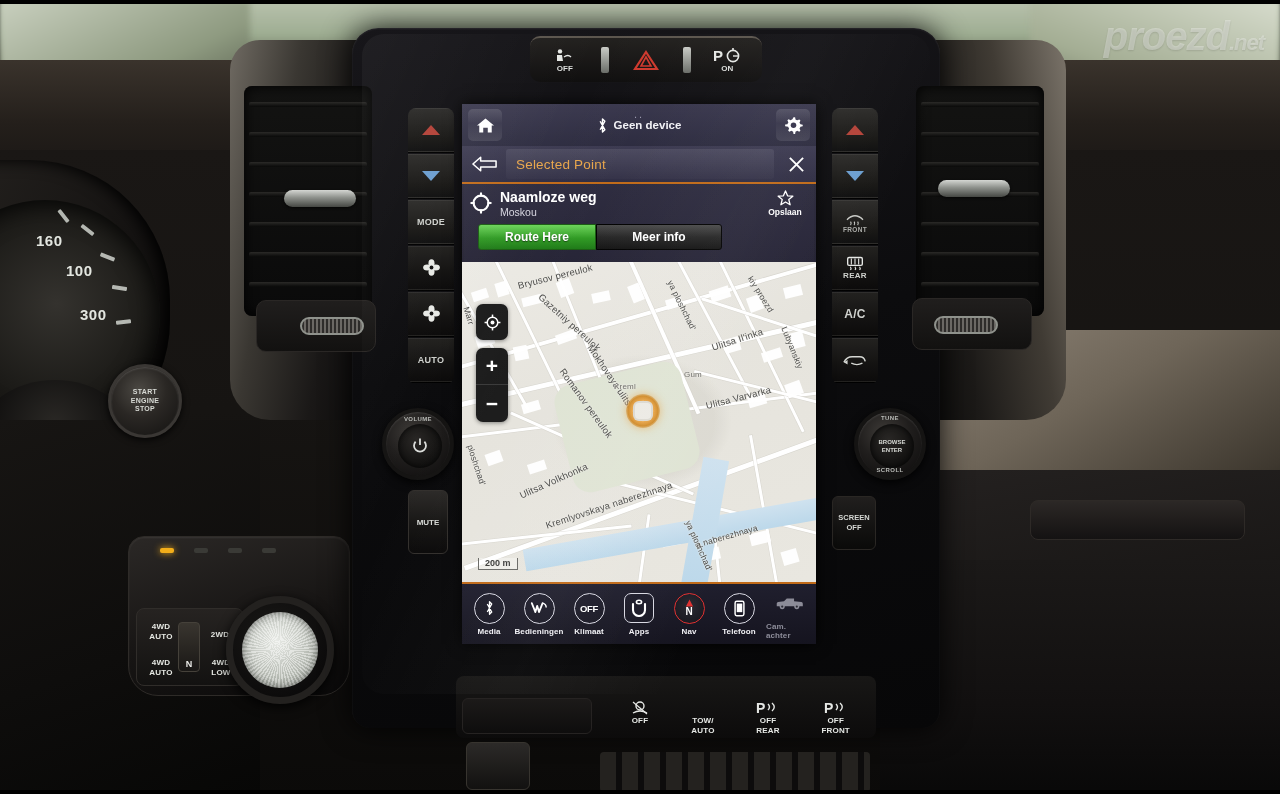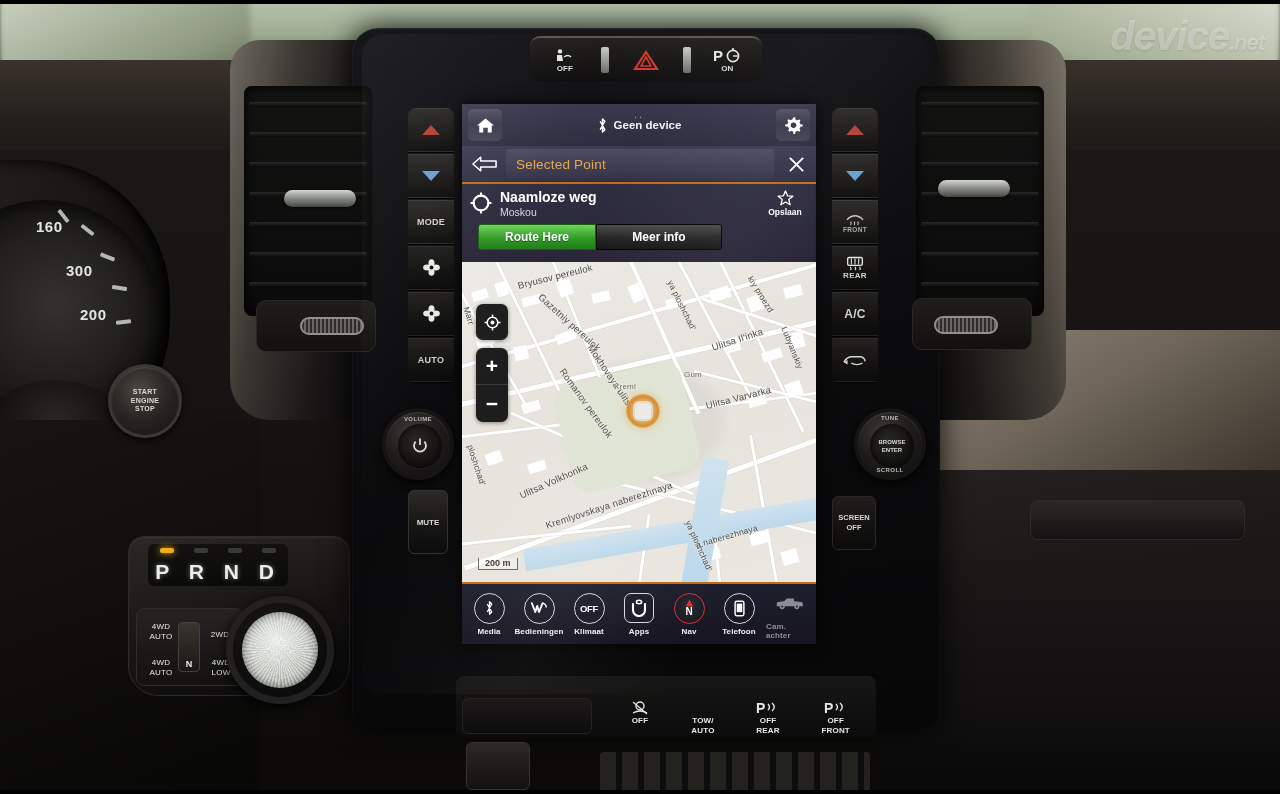--- a/index.html
+++ b/index.html
@@ -144,21 +144,21 @@
   }
   .prnd-led { width: 14px; height: 5px; border-radius: 2px; background: #3a3a36; }
   .prnd-led.on { background: #f2ae1a; box-shadow: 0 0 7px #f2ae1a; }
 
   .fourwd-pad {
     position: absolute; left: 136px; top: 608px; width: 108px; height: 78px;
     background: linear-gradient(180deg, #262321 0%, #131211 100%);
     border-radius: 8px; border: 1px solid #302d2a;
   }
   .fourwd-lbl {
-    position: absolute; color: #e6e8e3; font-size: 8px; font-weight: normal;
+    position: absolute; color: #e6e8e3; font-size: 8px; font-weight: bold;
     text-align: center; line-height: 1.2; letter-spacing: .2px;
   }
   .n-button {
     position: absolute; left: 178px; top: 622px; width: 22px; height: 50px;
     background: linear-gradient(180deg, #39352f 0%, #1a1816 100%);
     border-radius: 4px; border: 1px solid #45413a;
     display: flex; flex-direction: column; align-items: center; justify-content: flex-end;
     padding-bottom: 2px; color: #ededea; font-size: 9px; font-weight: bold;
   }
   .gear-knob {
@@ -549,39 +549,36 @@
   <div class="dash-leather-lower"></div>
   <div class="dash-right-vent-trim"></div>
 
   <div class="cluster-hood"></div>
   <div class="cluster">
     <div class="tick" style="left:150px;top:28px;transform:rotate(38deg)"></div>
     <div class="tick" style="left:170px;top:55px;transform:rotate(22deg)"></div>
     <div class="tick" style="left:182px;top:86px;transform:rotate(8deg)"></div>
     <div class="tick" style="left:186px;top:120px;transform:rotate(-6deg)"></div>
     <div class="tick" style="left:126px;top:14px;transform:rotate(52deg)"></div>
-    <div class="num" style="left:106px;top:18px">160</div>
-    <div class="num" style="left:136px;top:62px">300</div>
-    <div class="num" style="left:150px;top:106px">200</div>
+    <div class="num" style="left:106px;top:32px">160</div>
+    <div class="num" style="left:136px;top:62px">100</div>
+    <div class="num" style="left:150px;top:106px">300</div>
   </div>
   <div class="cluster-small">
     <div class="cluster-needle"></div>
   </div>
   <div class="left-dark"></div>
 
   <div class="start-btn">
     <span>START</span>
     <span>ENGINE</span>
     <span>STOP</span>
   </div>
 
   <div class="gear-housing"></div>
-  <div class="prnd-window">
-    <span class="prnd-text">P R N D</span>
-  </div>
   <div class="prnd-led-row">
     <div class="prnd-led on"></div>
     <div class="prnd-led"></div>
     <div class="prnd-led"></div>
     <div class="prnd-led"></div>
   </div>
   <div class="fourwd-pad"></div>
   <div class="fourwd-lbl" style="left:140px;top:622px;width:42px;">
     <span>4WD</span><br>
     <span>AUTO</span>
@@ -1045,18 +1042,18 @@
         <span class="dock-label dim">Cam. achter</span>
       </div>
 
     </div>
   </div>
   <div class="screen-glass"></div>
 
   <div class="bezel-gloss"></div>
 
   <div class="watermark">
-    <span>device</span><span class="suffix">.net</span>
+    <span>proezd</span><span class="suffix">.net</span>
   </div>
 
   <div class="bar-top"></div>
   <div class="bar-bottom"></div>
 </div>
 
 </body></html>

